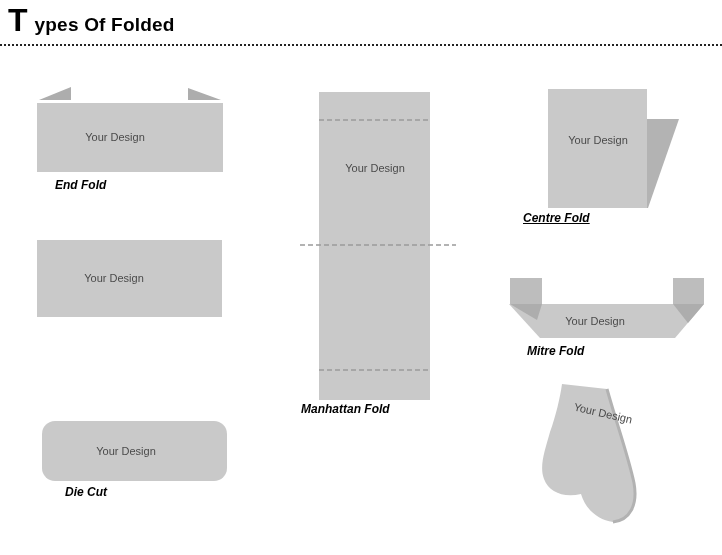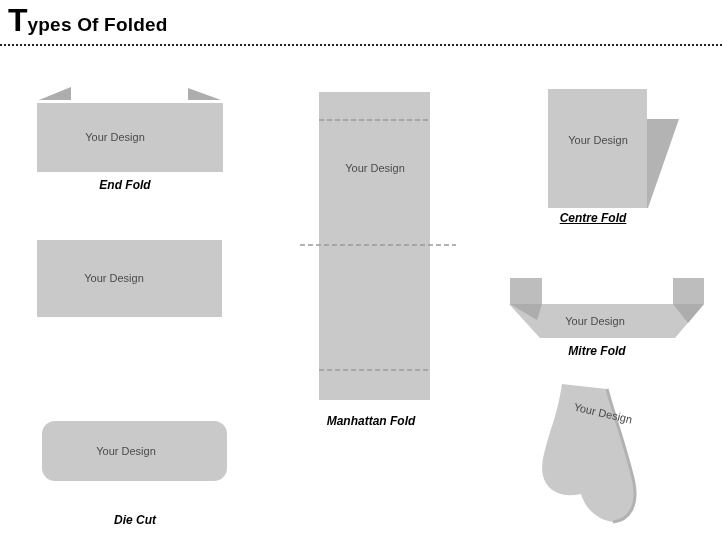--- a/index.html
+++ b/index.html
@@ -3,30 +3,30 @@
 <meta charset="utf-8">
 <style>
   html,body{margin:0;padding:0;background:#fff;}
   #canvas{
     position:relative;width:722px;height:555px;background:#ffffff;
     font-family:"Liberation Sans",sans-serif;overflow:hidden;
   }
   
   .title{position:absolute;left:8px;top:4px;display:flex;align-items:baseline;color:#000;}
   .t-big{font-size:32px;font-weight:bold;line-height:1;}
-  .t-rest{font-size:19px;font-weight:bold;letter-spacing:.2px;}
+  .t-rest{font-size:19px;font-weight:bold;letter-spacing:.2px;margin-left:7px;}
   .title-rule{position:absolute;left:0;top:44px;width:722px;height:0;border-top:2px dotted #222;}
   
   .diagram-svg{position:absolute;display:block;}
   .design-text{
     position:absolute;display:flex;align-items:center;justify-content:center;
     text-align:center;font-size:11px;line-height:13px;color:#4a4a4a;
   }
   .fold-label{
-    position:absolute;width:140px;text-align:center;
+    position:absolute;width:140px;text-align:left;
     font-size:12px;font-weight:bold;font-style:italic;color:#000;
   }
 </style>
 </head>
 <body>
 
 <div id="canvas">
 
   <div class="title">
     <span class="t-big">T</span>
@@ -44,30 +44,30 @@
 
   <svg class="diagram-svg" style="left:37px;top:240px;" width="185" height="77" viewBox="0 0 185 77">
     <rect x="0" y="0" width="185" height="77" fill="#c9c9c9"></rect>
   </svg>
   <div class="design-text" style="left:37px;top:240px;width:154px;height:77px;">Your Design</div>
 
   <svg class="diagram-svg" style="left:42px;top:421px;" width="185" height="60" viewBox="0 0 185 60">
     <rect x="0" y="0" width="185" height="60" rx="13" ry="13" fill="#c9c9c9"></rect>
   </svg>
   <div class="design-text" style="left:42px;top:421px;width:168px;height:60px;">Your Design</div>
-  <div class="fold-label" style="left:65px;top:485px;margin-top:28px;">Die Cut</div>
+  <div class="fold-label" style="left:65px;top:485px;">Die Cut</div>
 
   <svg class="diagram-svg" style="left:296px;top:92px;" width="164" height="310" viewBox="0 0 164 310">
     <rect x="23" y="0" width="111" height="308" fill="#c9c9c9"></rect>
     <line x1="23" y1="28" x2="134" y2="28" stroke-width="1.5" stroke-dasharray="5,3" stroke="#9a9a9a"></line>
     <line x1="4" y1="153" x2="160" y2="153" stroke-width="1.5" stroke-dasharray="5,3" stroke="#9a9a9a"></line>
     <line x1="23" y1="278" x2="134" y2="278" stroke-width="1.5" stroke-dasharray="5,3" stroke="#9a9a9a"></line>
   </svg>
   <div class="design-text" style="left:345px;top:162px;width:60px;">Your Design</div>
-  <div class="fold-label" style="left:301px;top:402px;margin-top:12px;">Manhattan Fold</div>
+  <div class="fold-label" style="left:301px;top:402px;">Manhattan Fold</div>
 
   <svg class="diagram-svg" style="left:548px;top:89px;" width="132" height="120" viewBox="0 0 132 120">
     <polygon points="99,30 131,30 100,119 99,119" fill="#b3b3b3"></polygon>
     <rect x="0" y="0" width="99" height="119" fill="#c9c9c9"></rect>
   </svg>
   <div class="design-text" style="left:568px;top:134px;width:60px;">Your Design</div>
   <div class="fold-label" style="left:523px;top:211px;text-decoration:underline;">Centre Fold</div>
 
   <svg class="diagram-svg" style="left:509px;top:278px;" width="196" height="61" viewBox="0 0 196 61">
     <polygon points="0,26 195,26 166,60 31,60" fill="#c9c9c9"></polygon>

